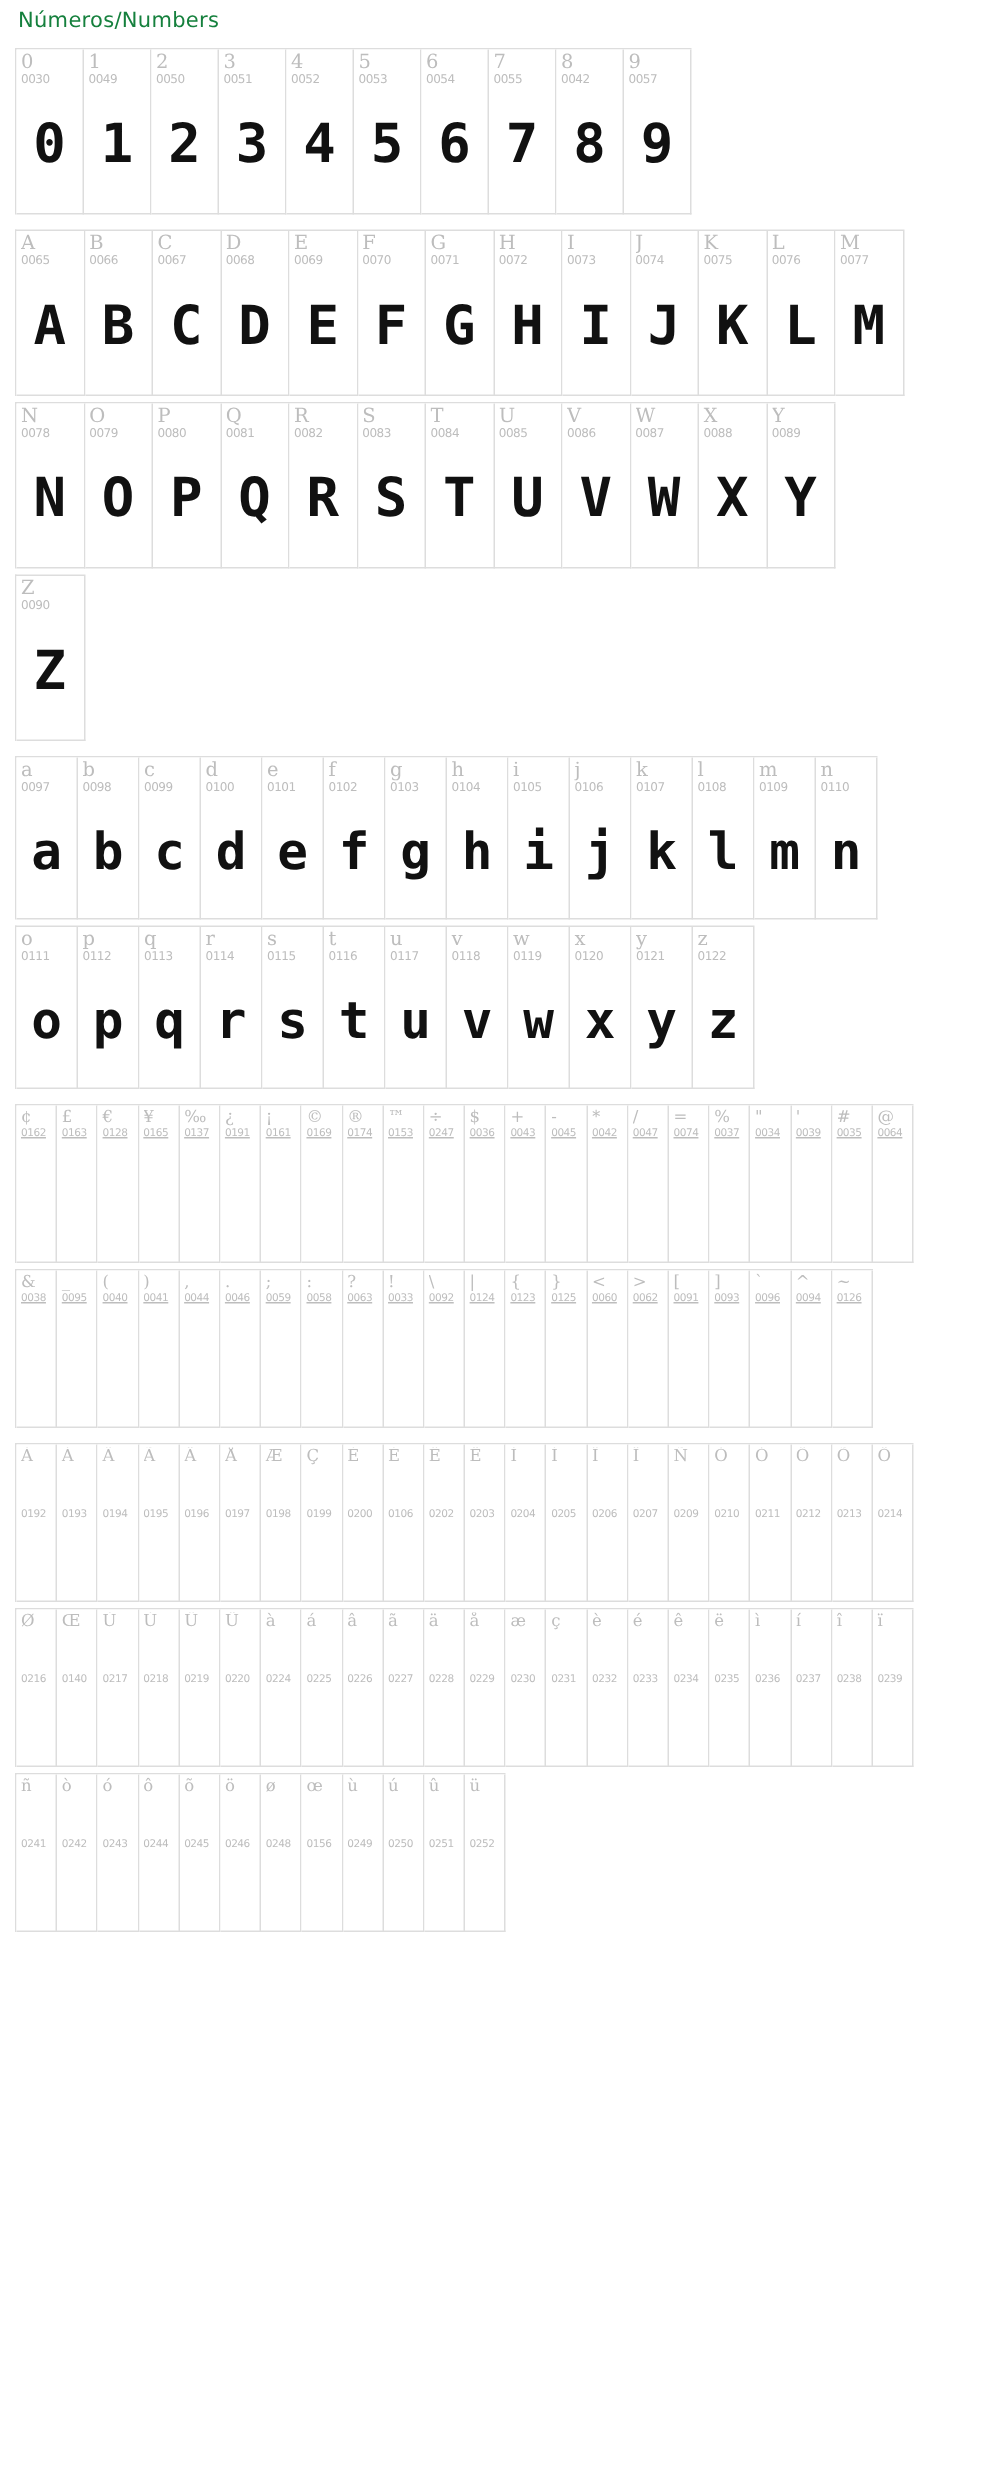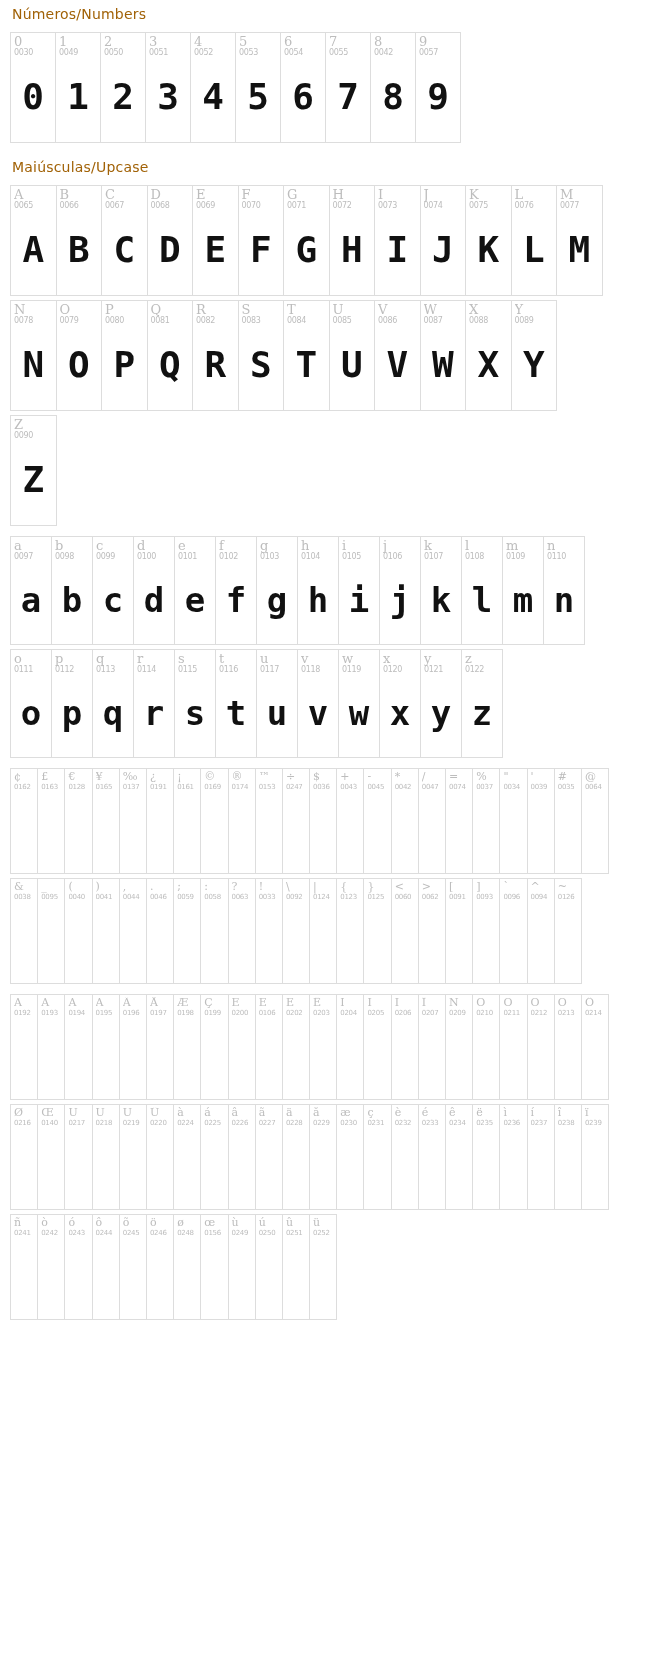--- a/index.html
+++ b/index.html
@@ -12,21 +12,21 @@
     font-family: "DejaVu Sans", sans-serif;
     color: #333333;
   }
   .page {
     width: 661px;
     box-sizing: border-box;
     padding: 0 10px 10px 10px;
   }
   .section-title {
     font-size: 14px;
-    color: #a16207;
+    color: #15803d;
     margin: 0;
     padding: 6px 0 10px 2px;
     font-weight: normal;
     letter-spacing: 0.2px;
   }
   .section {
     margin-bottom: 10px;
   }
   .glyph-grid {
     display: flex;
@@ -84,26 +84,26 @@
 
   .g-upper .cell { width: 45.5px; height: 110px; }
   .g-upper .cell .big { font-size: 36px; }
 
   .g-lower .cell { width: 41px; height: 108px; }
   .g-lower .cell .big { font-size: 34px; }
 
   .g-sym .cell { width: 27.2px; height: 105px; }
   .g-sym .cell .big { font-size: 20px; }
   .g-sym .cell .ch { font-size: 11px; height: 13px; }
-  .g-sym .cell .code { font-size: 7px; }
+  .g-sym .cell .code { font-size: 7px; text-decoration: underline; }
 
   .g-acc .cell { width: 27.2px; height: 105px; }
   .g-acc .cell .big { font-size: 20px; }
   .g-acc .cell .ch { font-size: 11px; height: 13px; }
-  .g-acc .cell .code { font-size: 7px; }
+  .g-acc .cell .code { font-size: 7px; margin-top: 28px; }
 
   .spacer-sm { height: 4px; }
 </style>
 </head>
 <body>
 
 <div class="page">
   <div id="sections-host">
       <div class="section">
         <div class="section-title">Números/Numbers</div>
@@ -174,21 +174,20 @@
           <div class="cell">
             <div class="meta">
               <span class="ch">9</span>
               <span class="code">0057</span>
             </div>
             <div class="big">9</div>
           </div>
         </div>
       </div>
       <div class="section">
-        <div class="section-title">Maiúsculas/Upcase</div>
         <div class="glyph-grid g-upper">
           <div class="cell">
             <div class="meta">
               <span class="ch">A</span>
               <span class="code">0065</span>
             </div>
             <div class="big">A</div>
           </div>
           <div class="cell">
             <div class="meta">

